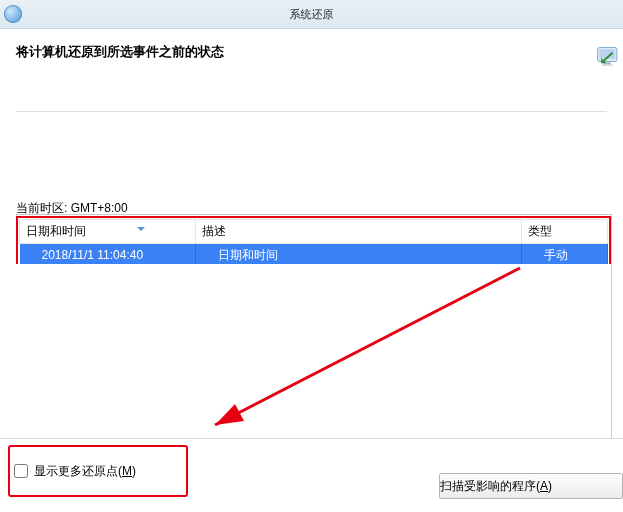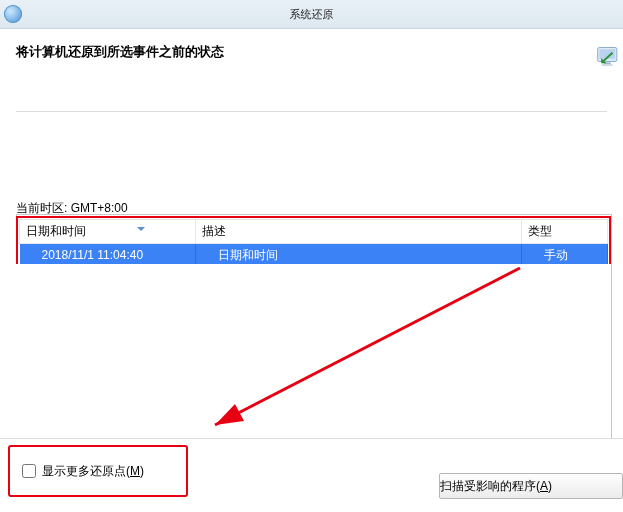--- a/index.html
+++ b/index.html
@@ -149,21 +149,20 @@
     position: absolute;
     left: 8px;
     top: 445px;
     width: 180px;
     height: 52px;
     border: 2.5px solid #e60012;
     border-radius: 3px;
     box-sizing: border-box;
     display: flex;
     align-items: center;
-    padding-left: 8px;
   }
   .chk-wrap input { margin-right: 6px; width: 14px; height: 14px; }
   .chk-wrap label { font-size: 12px; color: #000; }
   .chk-wrap label .ul { text-decoration: underline; }
   .btn {
     position: absolute;
     right: 0px;
     top: 460px;
     width: 182px;
     height: 24px;

